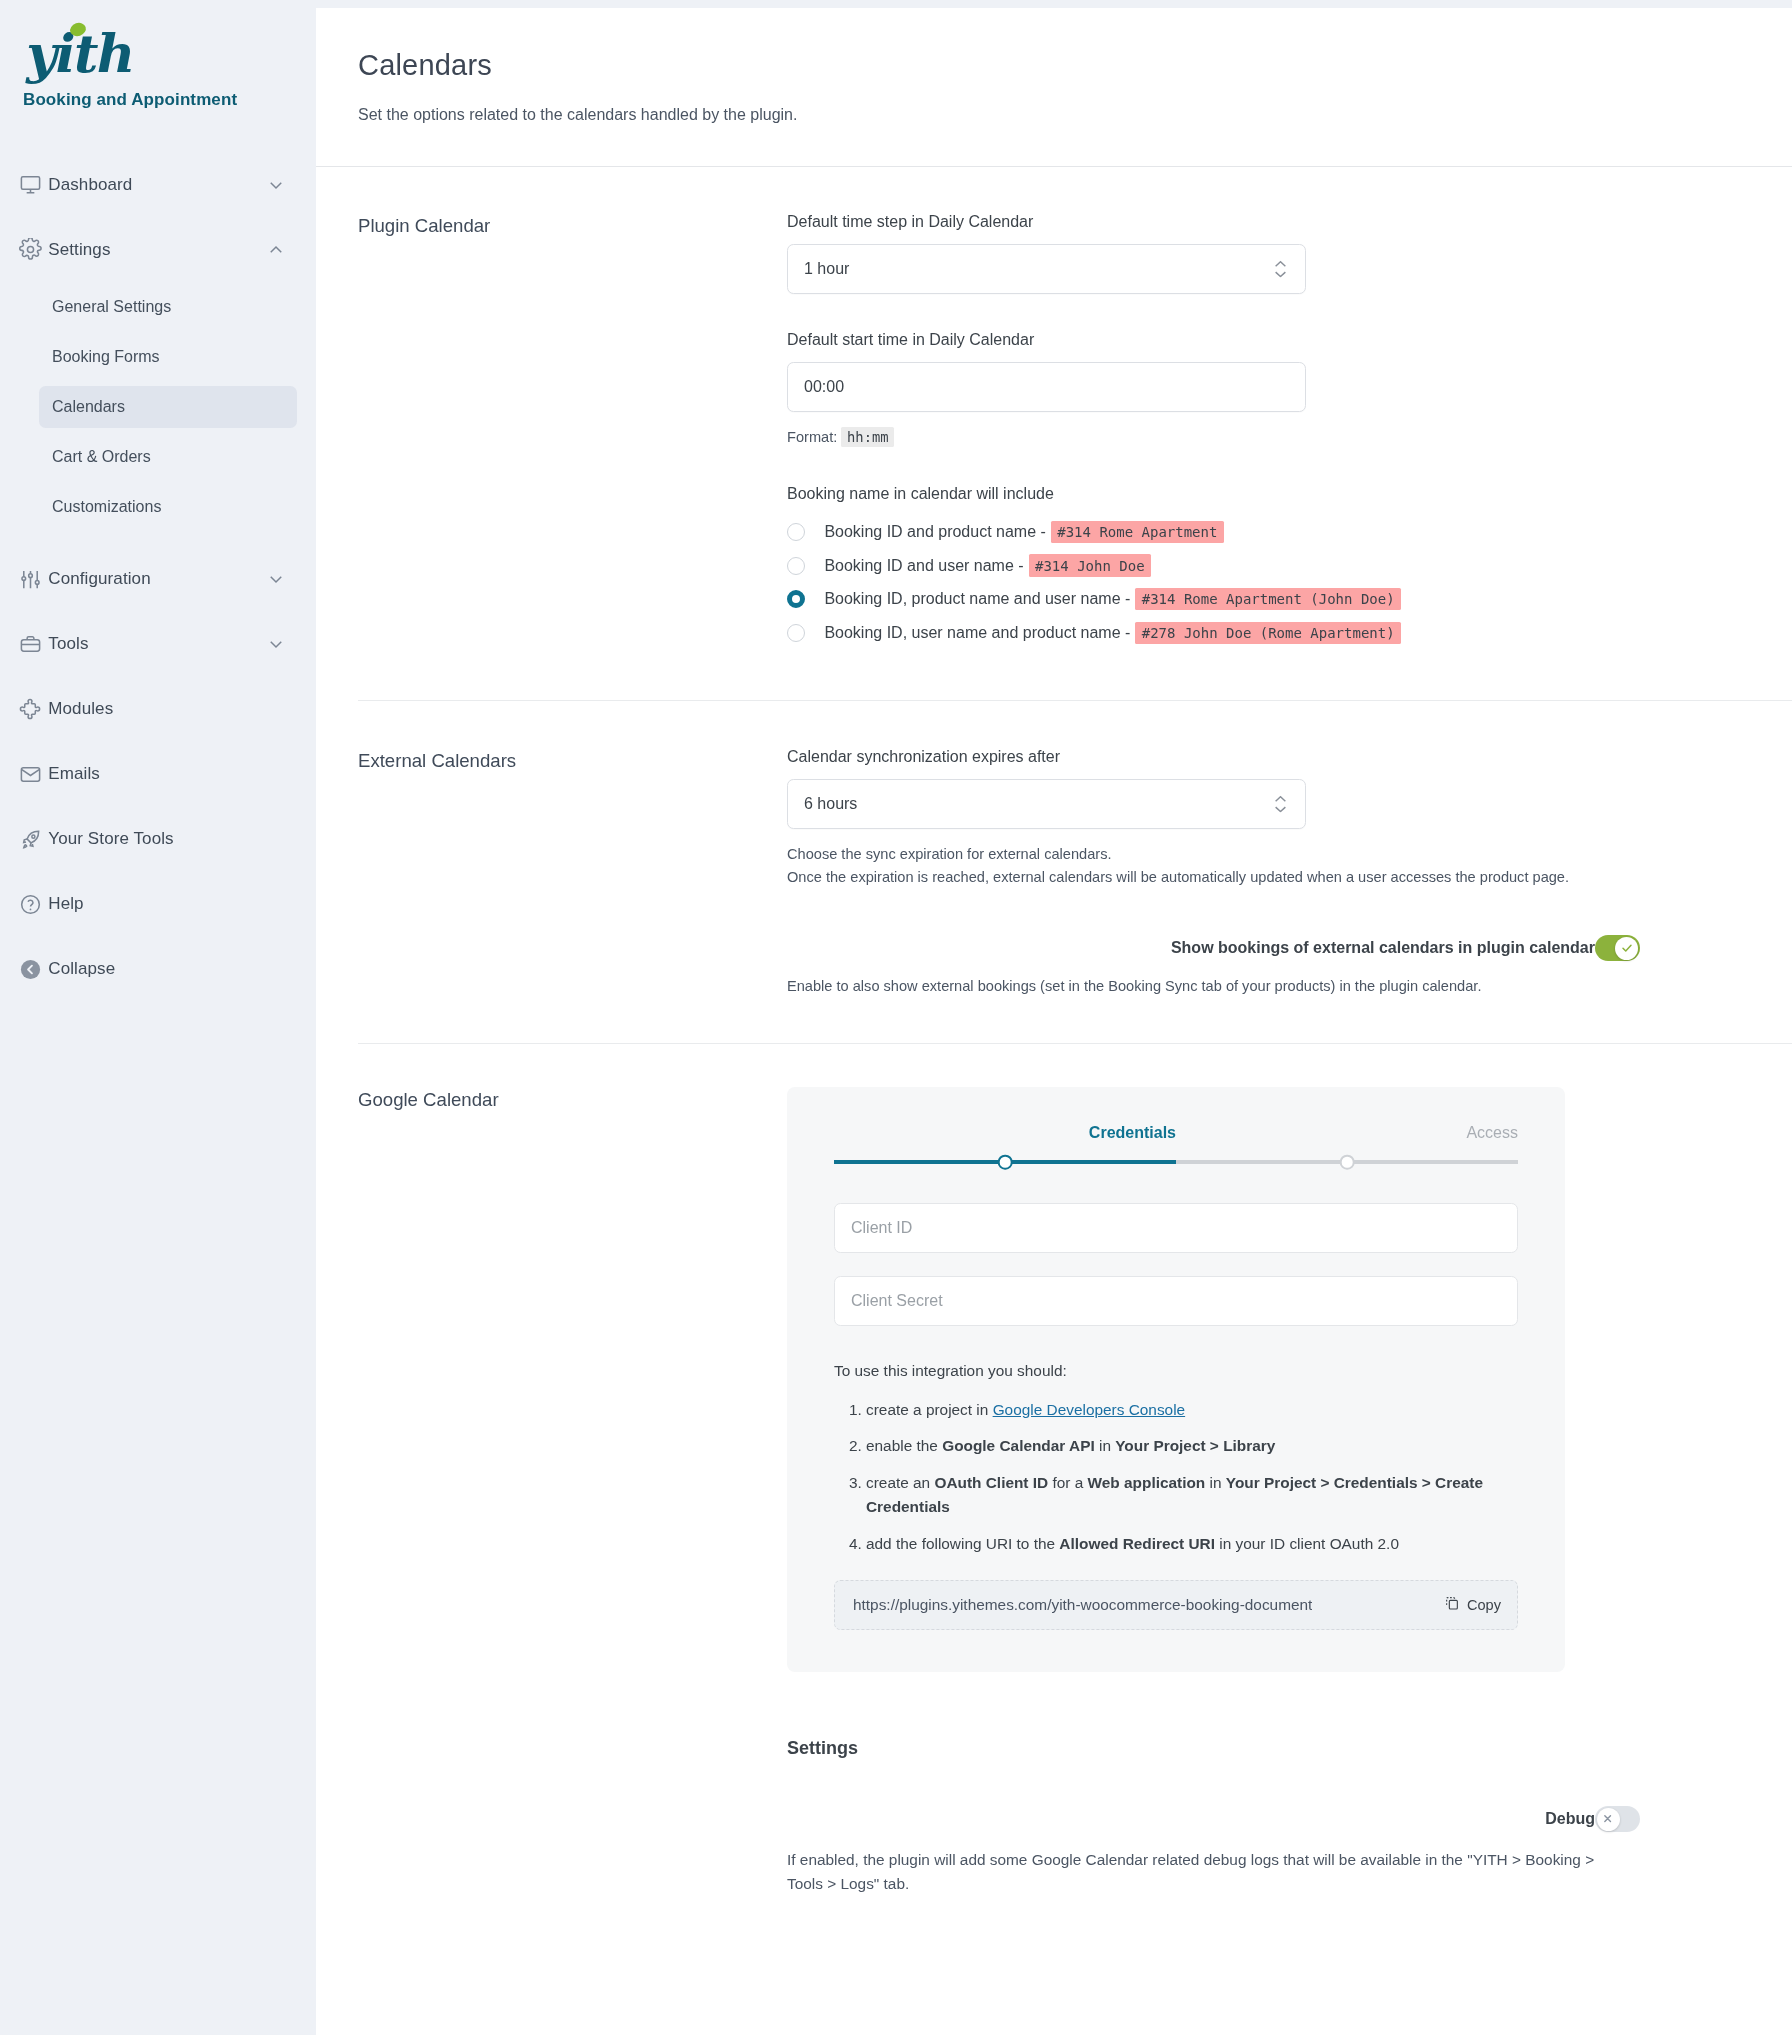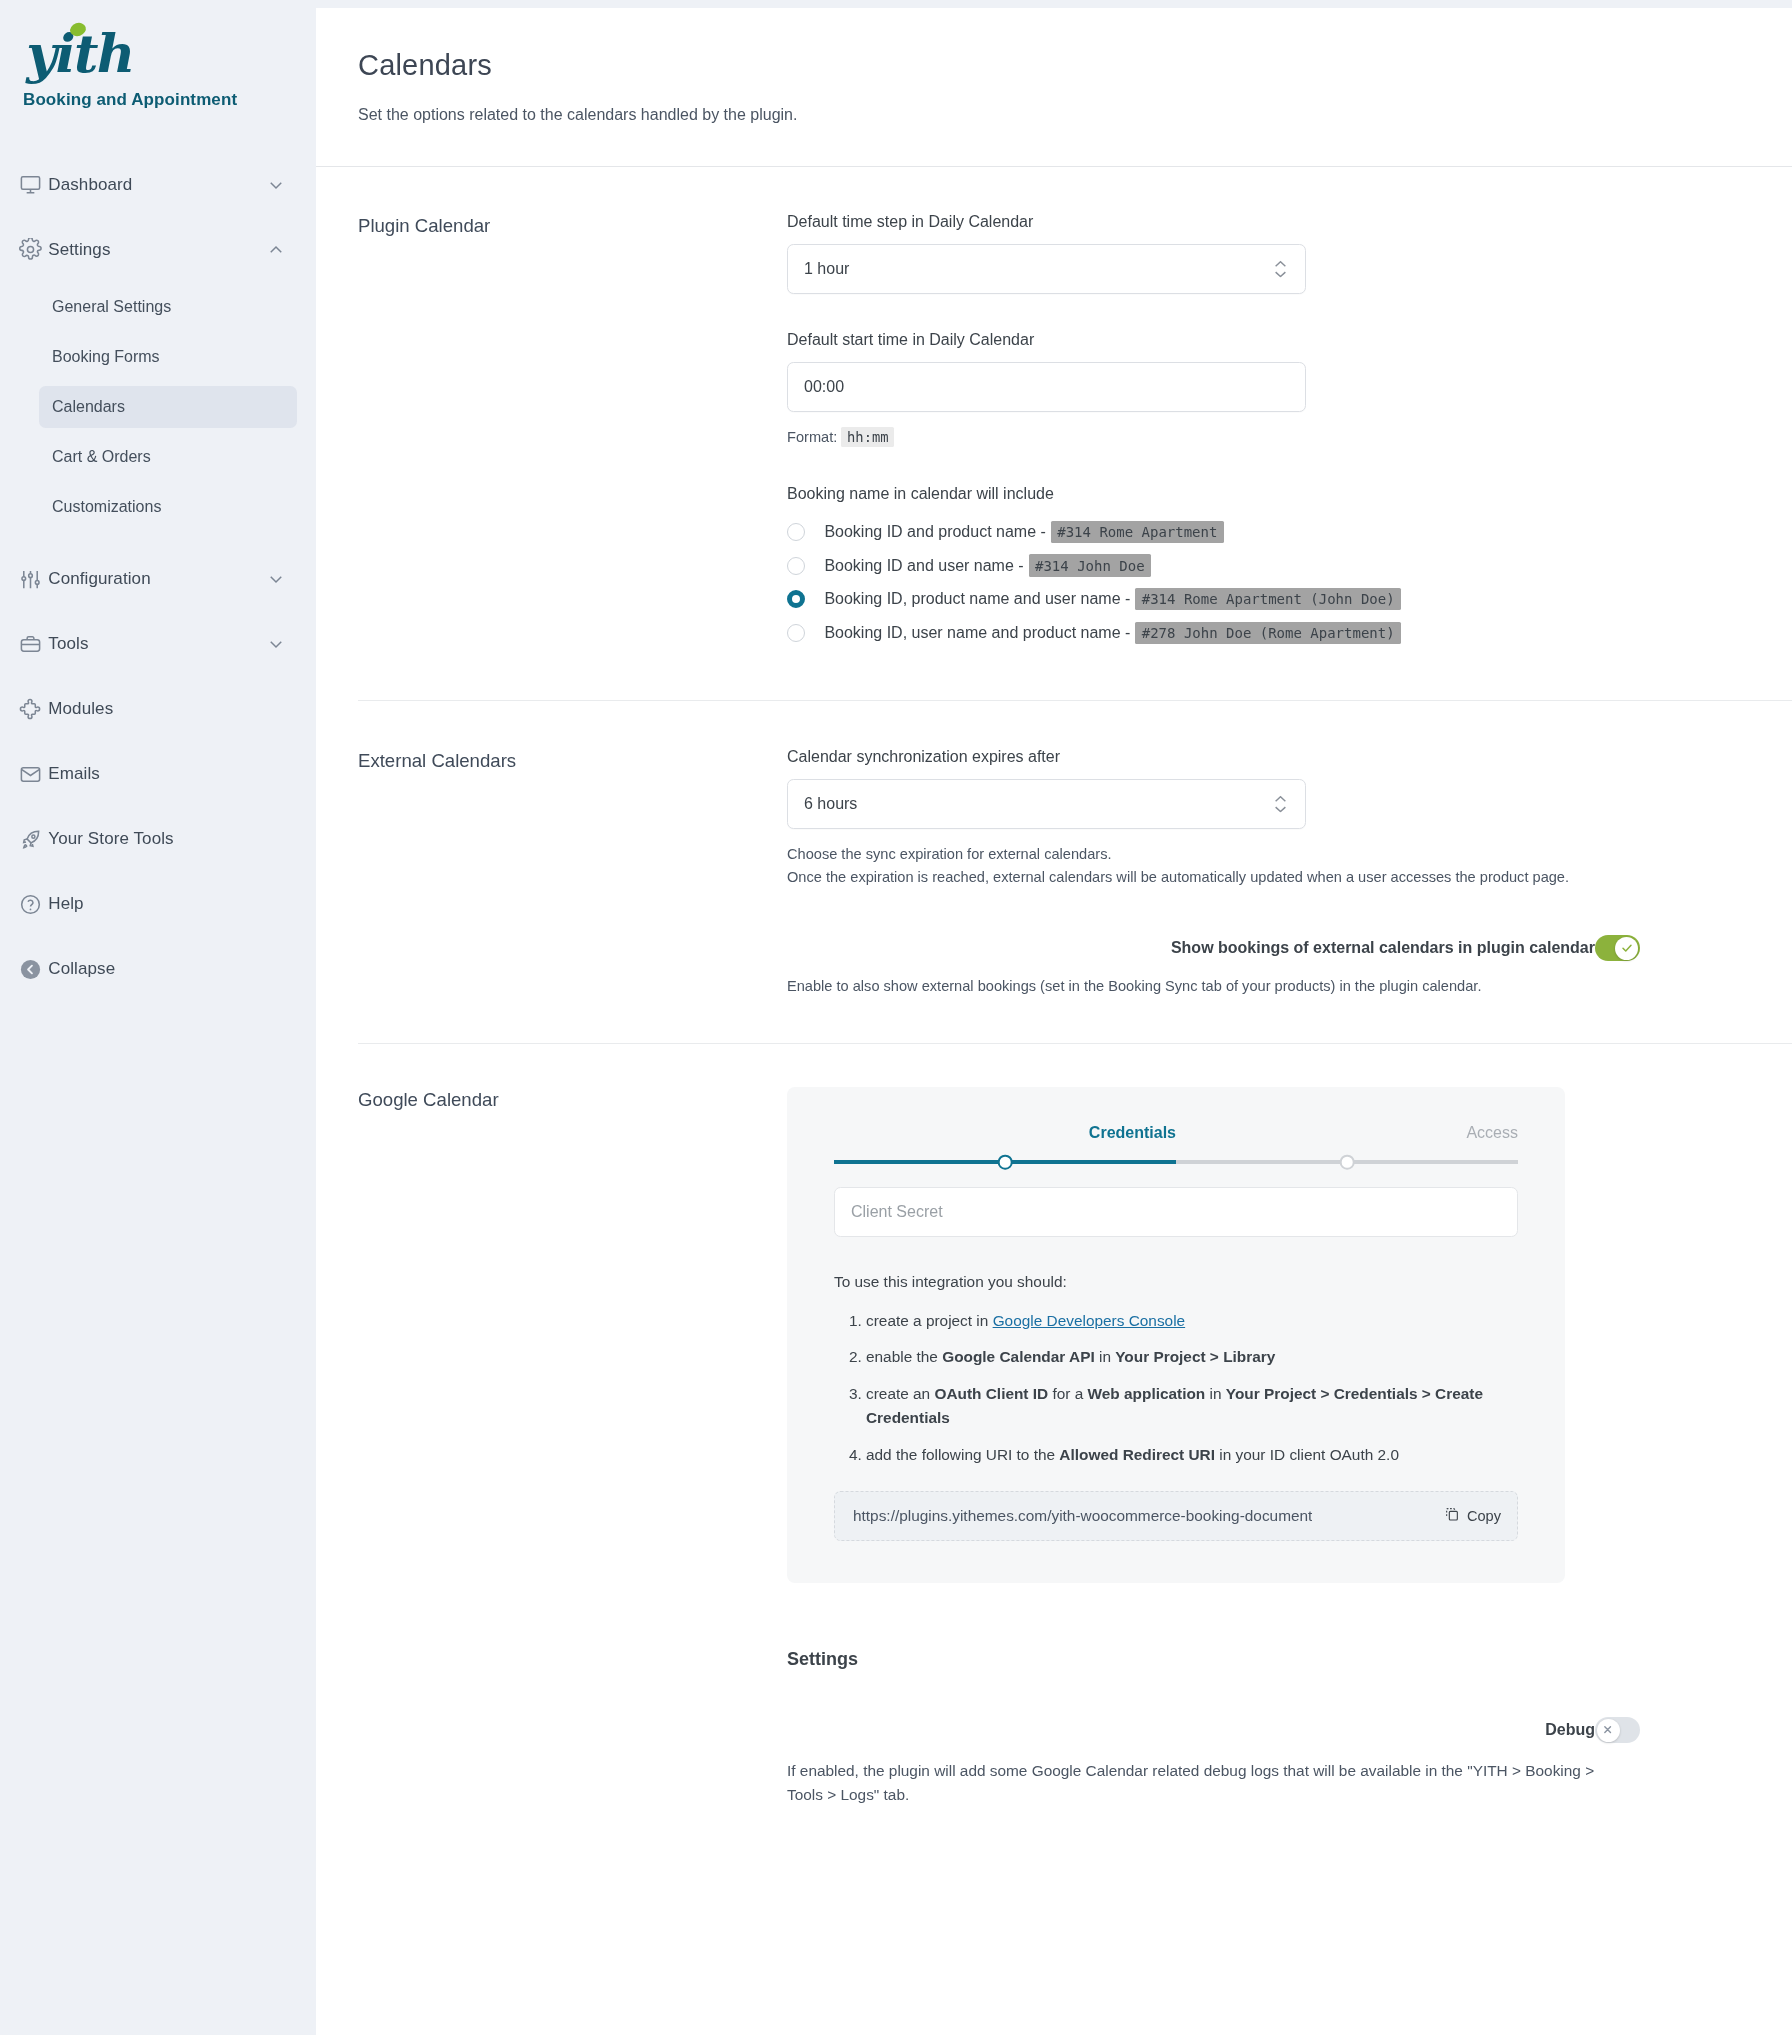--- a/index.html
+++ b/index.html
@@ -113,21 +113,21 @@
   .radio {
     width: 18px; height:18px; border-radius:50%;
     border: 1.6px solid #cfd4da; background:#fff;
     flex:0 0 18px; margin-right: 19.4px; position:relative;
     cursor:pointer;
   }
   .radio.on { border: 5.7px solid #0f7391; background:#fff; }
   .radio-txt { font-size: 16px; color:#3c434a; }
   .chip {
     font-family: "DejaVu Sans Mono", monospace;
-    background:#a3a3a3; padding: 3.2px 6.5px; font-size: 14px;
+    background:#fca5a5; padding: 3.2px 6.5px; font-size: 14px;
     border-radius:1.6px; margin-left: 4.9px; color:#3c434a; white-space:nowrap;
   }
 
   .sec-rule { height:0.8px; background:#e9ebed; margin: 45px 0 0 42px; }
 
   .toggle-row {
     display:flex; align-items:center; justify-content:flex-end;
     margin-top: 47px; width: 843px; margin-left: 10px;
   }
   .toggle {
@@ -471,20 +471,23 @@
                 </div>
             </div>
             <div class="step inactive">
               <div class="step-label">Access</div>
               <div class="step-track">
                   <span class="step-dot"></span>
                 </div>
             </div>
           </div>
 
+          <div class="gin first">
+            <span>Client ID</span>
+          </div>
           <div class="gin">
             <span>Client Secret</span>
           </div>
 
           <div class="g-intro">To use this integration you should:</div>
 
           <ol class="g-list">
             <li>
               <span>create a project in </span><a class="g-link" href="#">Google Developers Console</a>
             </li>

